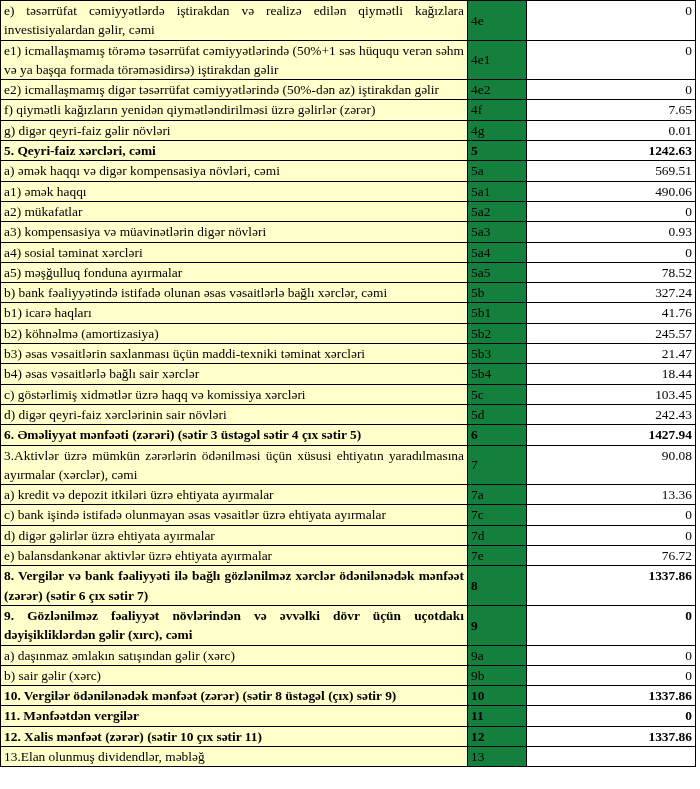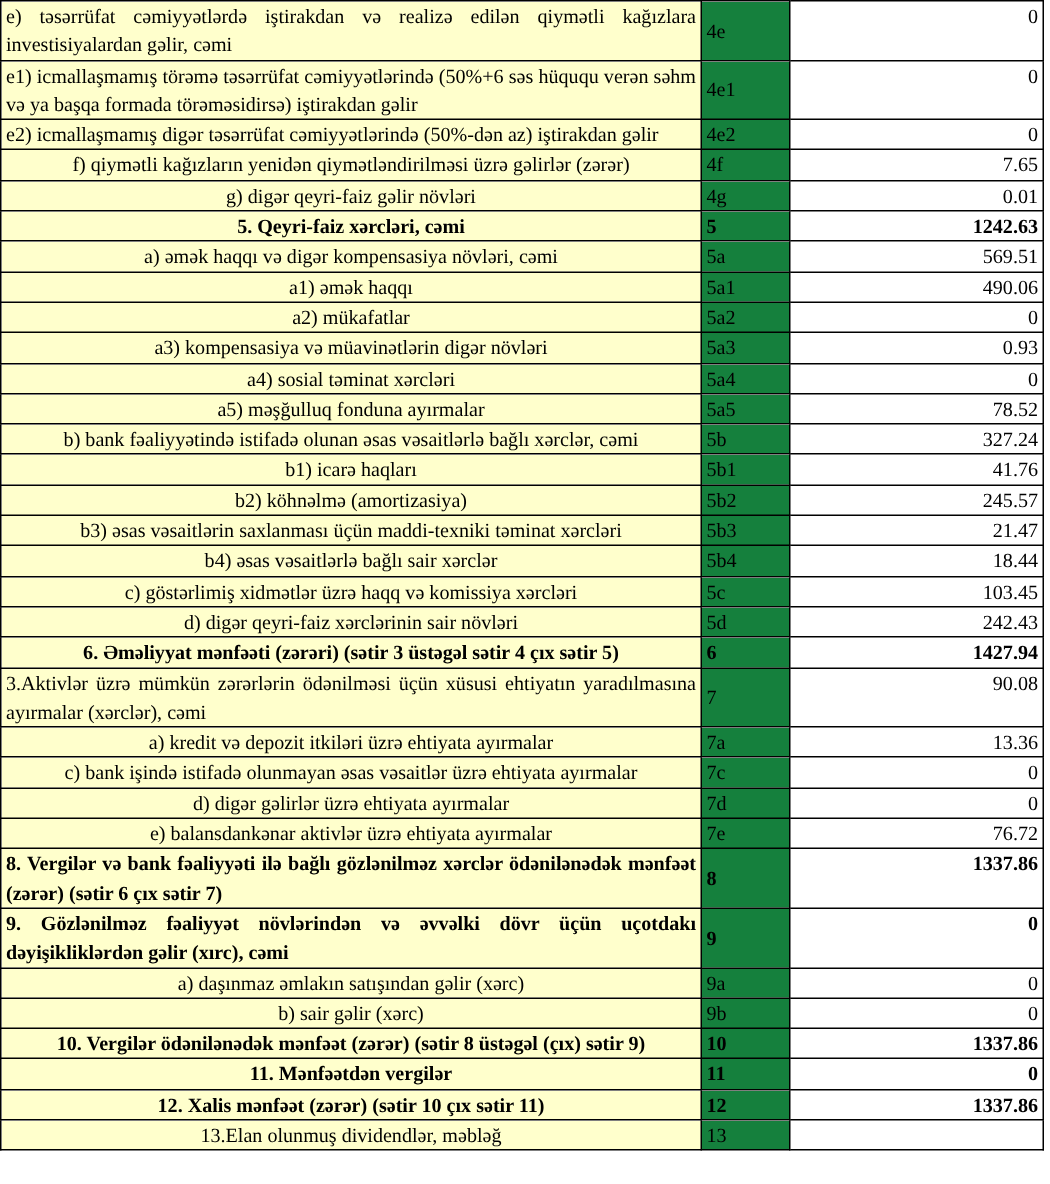--- a/index.html
+++ b/index.html
@@ -27,21 +27,21 @@
   table.fin td {
     border: 1px solid #000000;
     font-size: 13.4px;
     line-height: 1.44;
     padding: 0 3px;
     overflow: hidden;
   }
   td.label {
     background: #FFFFCC;
     vertical-align: middle;
-    text-align: center;
+    text-align: left;
   }
   td.label.justify {
     text-align: justify;
   }
   td.code {
     background: #15803d;
     text-align: left;
     vertical-align: middle;
   }
   td.value {
@@ -68,21 +68,21 @@
       <col style="width: 59px">
       <col style="width: 169px">
     </colgroup>
     <tbody>
         <tr>
     <td class="label indent-0 justify">e) təsərrüfat cəmiyyətlərdə iştirakdan və realizə edilən qiymətli kağızlara investisiyalardan gəlir, cəmi</td>
     <td class="code">4e</td>
     <td class="value">0</td>
   </tr>
         <tr>
-    <td class="label indent-2 justify">e1) icmallaşmamış törəmə təsərrüfat cəmiyyətlərində  (50%+6 səs hüququ verən səhm və ya başqa formada törəməsidirsə) iştirakdan gəlir</td>
+    <td class="label indent-2 justify">e1) icmallaşmamış törəmə təsərrüfat cəmiyyətlərində  (50%+1 səs hüququ verən səhm və ya başqa formada törəməsidirsə) iştirakdan gəlir</td>
     <td class="code">4e1</td>
     <td class="value">0</td>
   </tr>
         <tr>
     <td class="label indent-2 justify">e2) icmallaşmamış digər təsərrüfat cəmiyyətlərində (50%-dən az) iştirakdan gəlir</td>
     <td class="code">4e2</td>
     <td class="value">0</td>
   </tr>
         <tr>
     <td class="label indent-1">f) qiymətli kağızların yenidən qiymətləndirilməsi üzrə gəlirlər (zərər)</td>

